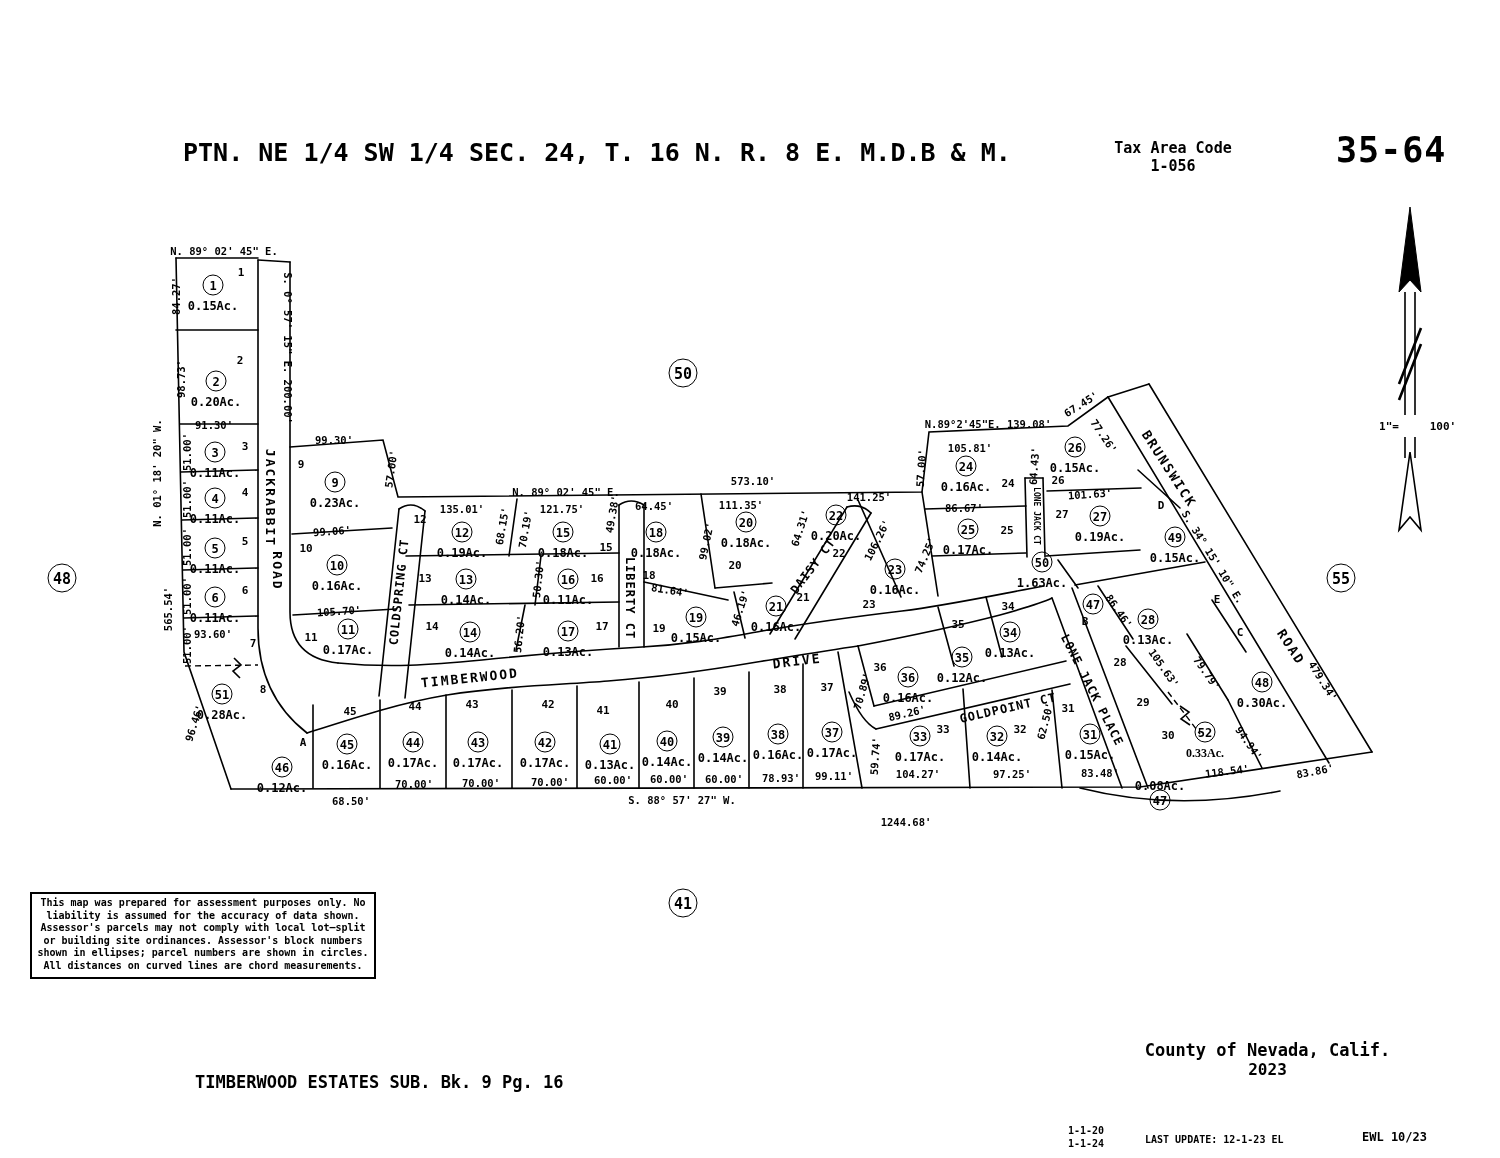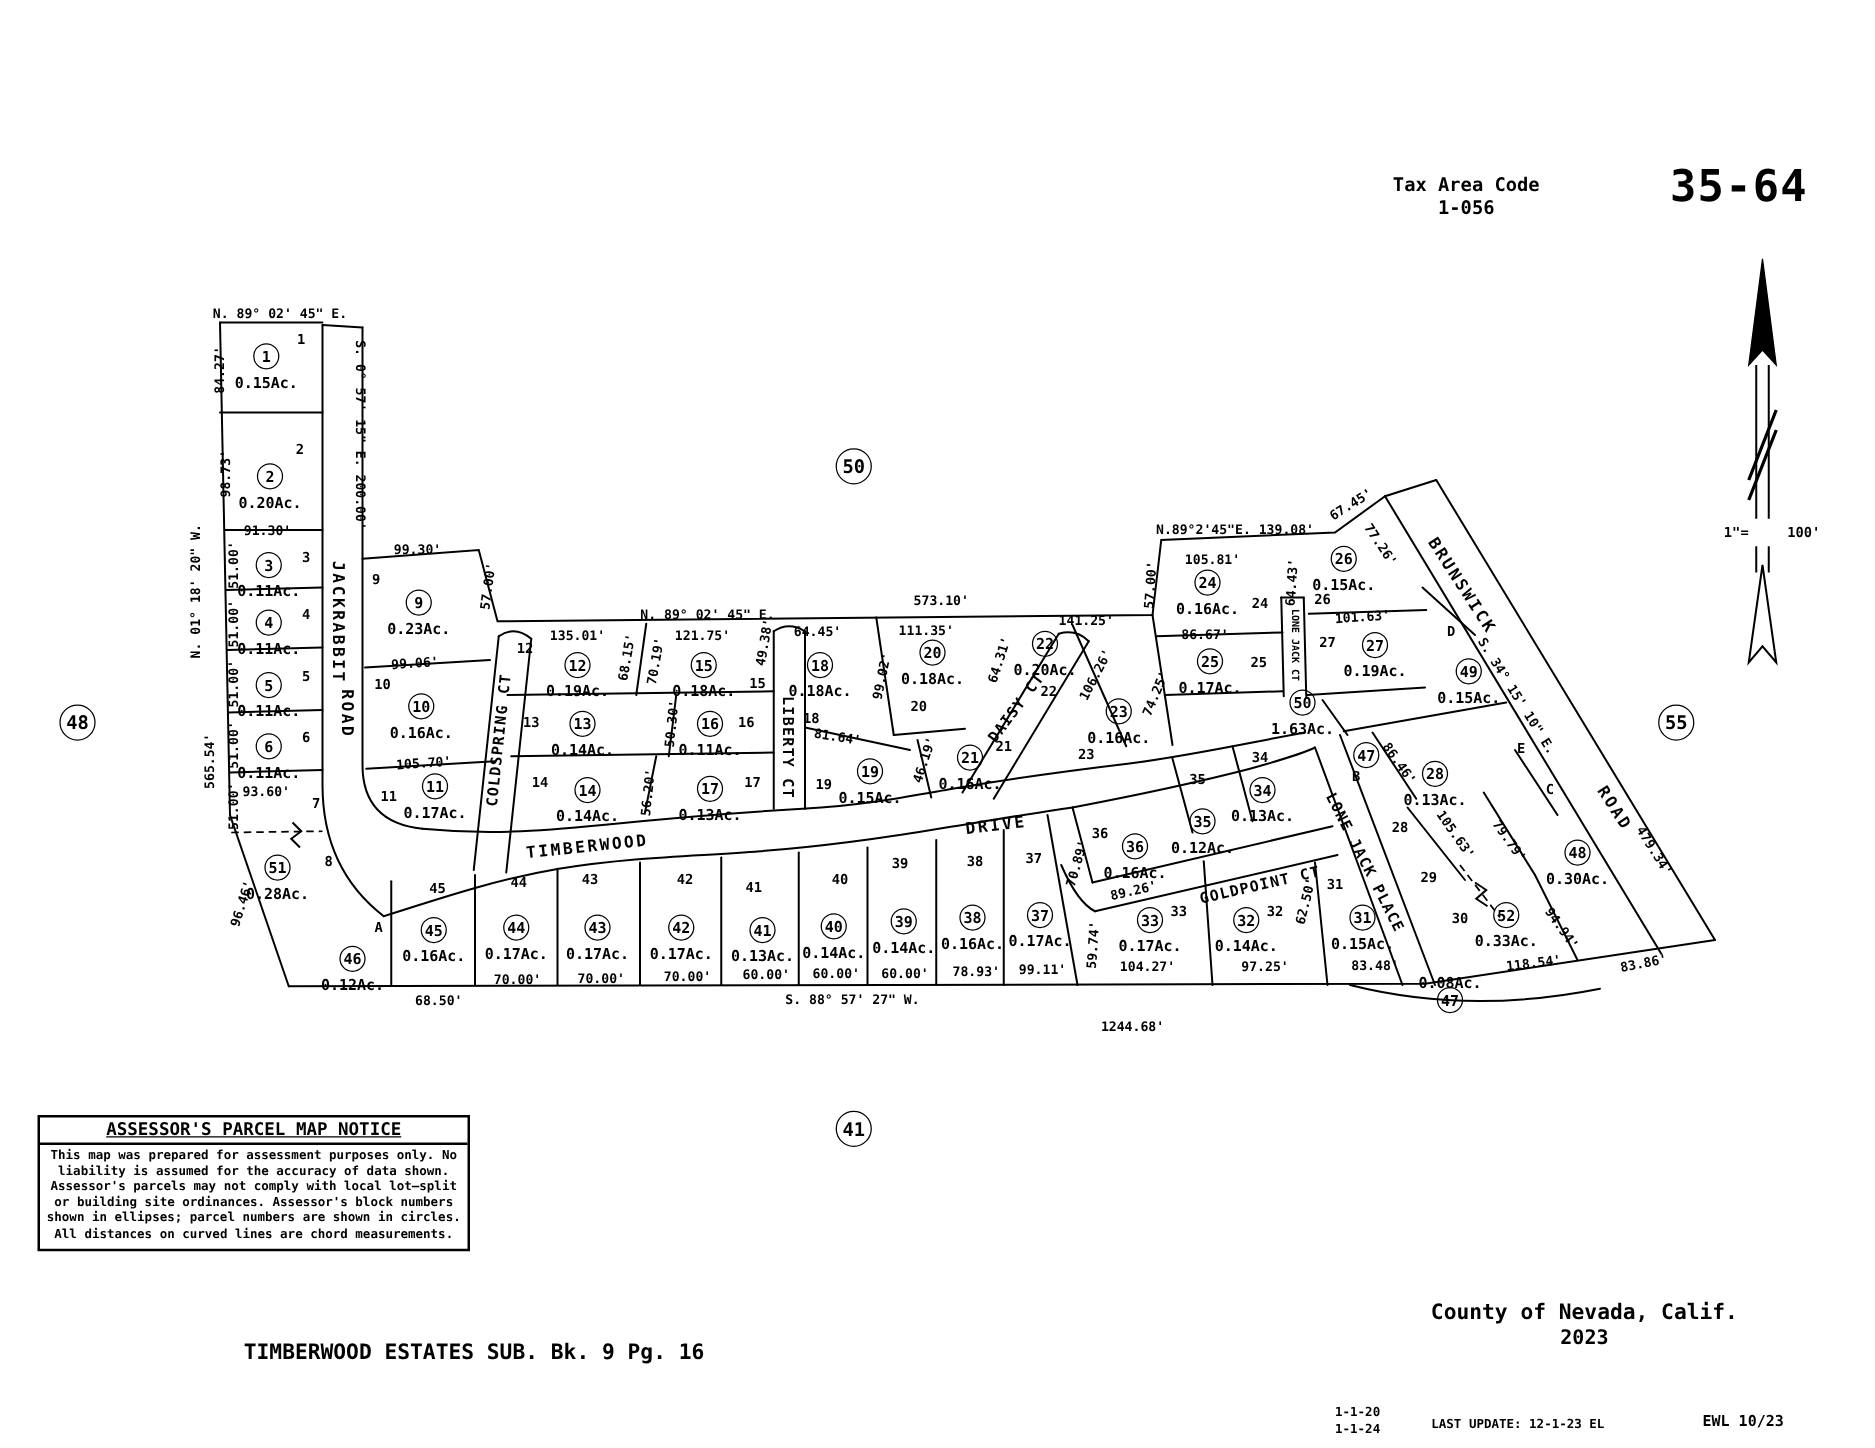--- a/index.html
+++ b/index.html
@@ -128,31 +128,31 @@
 
     <g stroke="#000">
       <path d="M1410,207 L1399,292 L1410,280 L1421,292 Z" fill="#000"></path>
       <path d="M1405,292 L1405,415 M1415,292 L1415,415" fill="none" stroke-width="1.6"></path>
       <path d="M1399,400 L1421,344 M1399,384 L1421,328" fill="none" stroke-width="2.6"></path>
       <path d="M1405,437 L1405,458 M1415,437 L1415,458" fill="none" stroke-width="1.6"></path>
       <path d="M1410,452 L1399,530 L1410,517 L1421,530 Z" fill="none" stroke-width="1.6"></path>
     </g>
   </svg>
 
+  <div id="title">PTN. NE 1/4 SW 1/4 SEC. 24, T. 16 N. R. 8 E. M.D.B &amp; M.</div>
   <div id="taxbox">
     <div class="l1">Tax Area Code</div>
     <div class="l2">1-056</div>
   </div>
   <div id="sheet">35-64</div>
 
   <div id="scaleL" class="abs">1"=</div>
   <div id="scaleR" class="abs">100'</div>
 
   <div id="notice">
-    <div class="ttl">ASSESSOR'S PARCEL MAP NOTICE</div>
     <div class="bdy">This map was prepared for assessment purposes only. No liability is assumed for the accuracy of data shown. Assessor's parcels may not comply with local lot—split or building site ordinances. Assessor's block numbers shown in ellipses; parcel numbers are shown in circles. All distances on curved lines are chord measurements.</div>
   </div>
 
   <div id="subref">TIMBERWOOD ESTATES SUB. Bk. 9 Pg. 16</div>
 
   <div id="mapref">
     <div class="l2">County of Nevada, Calif.</div>
     <div class="l3">2023</div>
   </div>
 
@@ -253,21 +253,21 @@
       <div class="abs ac" style="left: 347px; top: 765px; transform: translate(-50%, -50%);">0.16Ac.</div>
       <div class="abs pc" style="left: 282px; top: 767px; transform: translate(-50%, -50%);">46</div>
       <div class="abs ac" style="left: 282px; top: 788px; transform: translate(-50%, -50%);">0.12Ac.</div>
       <div class="abs pc" style="left: 920px; top: 736px; transform: translate(-50%, -50%);">33</div>
       <div class="abs ac" style="left: 920px; top: 757px; transform: translate(-50%, -50%);">0.17Ac.</div>
       <div class="abs pc" style="left: 997px; top: 736px; transform: translate(-50%, -50%);">32</div>
       <div class="abs ac" style="left: 997px; top: 757px; transform: translate(-50%, -50%);">0.14Ac.</div>
       <div class="abs pc" style="left: 1090px; top: 734px; transform: translate(-50%, -50%);">31</div>
       <div class="abs ac" style="left: 1090px; top: 755px; transform: translate(-50%, -50%);">0.15Ac.</div>
       <div class="abs pc" style="left: 1205px; top: 732px; transform: translate(-50%, -50%);">52</div>
-      <div class="abs ac" style="left: 1205px; top: 753px; transform: translate(-50%, -50%);">0.33Ac.</div>
+      <div class="abs ac" style="left: 1205px; top: 753px; transform: translate(-50%, -50%); font-family: Liberation Serif, serif;">0.33Ac.</div>
       <div class="abs pc" style="left: 1262px; top: 682px; transform: translate(-50%, -50%);">48</div>
       <div class="abs ac" style="left: 1262px; top: 703px; transform: translate(-50%, -50%); text-align: right;">0.30Ac.</div>
       <div class="abs pc" style="left: 1160px; top: 800px; transform: translate(-50%, -50%);">47</div>
       <div class="abs ac" style="left: 1160px; top: 774px; transform: translate(-50%, -50%); margin-top: 12px;">0.08Ac.</div>
       <div class="abs lot" style="left: 241px; top: 272px; transform: translate(-50%, -50%);">1</div>
       <div class="abs lot" style="left: 240px; top: 360px; transform: translate(-50%, -50%);">2</div>
       <div class="abs lot" style="left: 245px; top: 446px; transform: translate(-50%, -50%);">3</div>
       <div class="abs lot" style="left: 245px; top: 492px; transform: translate(-50%, -50%);">4</div>
       <div class="abs lot" style="left: 245px; top: 541px; transform: translate(-50%, -50%);">5</div>
       <div class="abs lot" style="left: 245px; top: 590px; transform: translate(-50%, -50%);">6</div>

